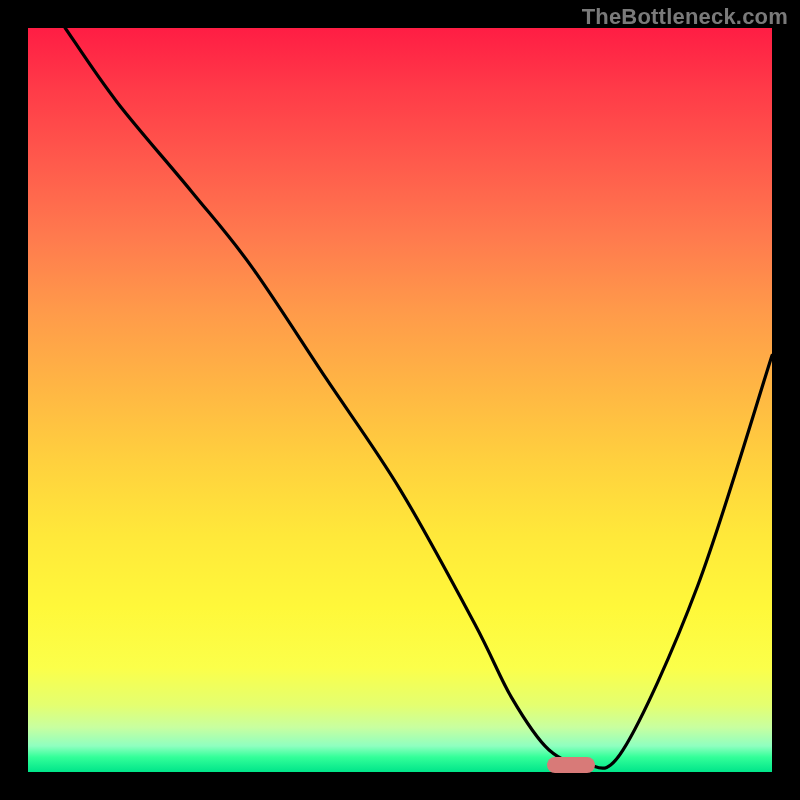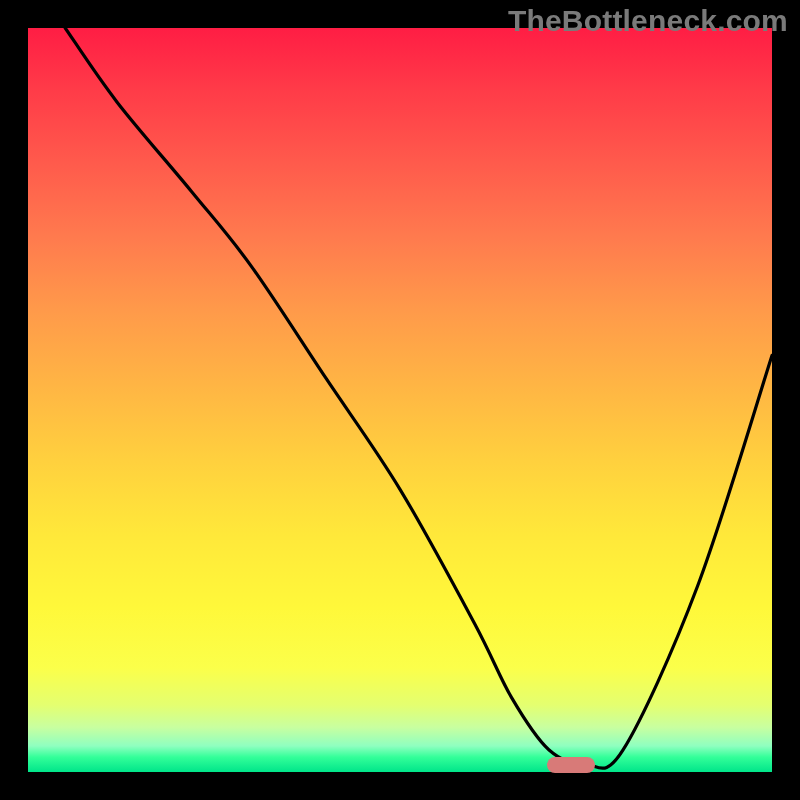--- a/index.html
+++ b/index.html
@@ -32,21 +32,21 @@
       #8fffc0 96.5%,
       #33ff99 98%,
       #00e58a 100%
     );
   }
   .watermark {
     position: absolute;
     top: 4px;
     right: 12px;
     font-family: Arial, Helvetica, sans-serif;
-    font-size: 30px;
+    font-size: 22px;
     font-weight: 600;
     color: #7a7a7a;
     letter-spacing: 0.2px;
   }
   svg.curve {
     position: absolute;
     left: 0;
     top: 0;
   }
   .marker {

